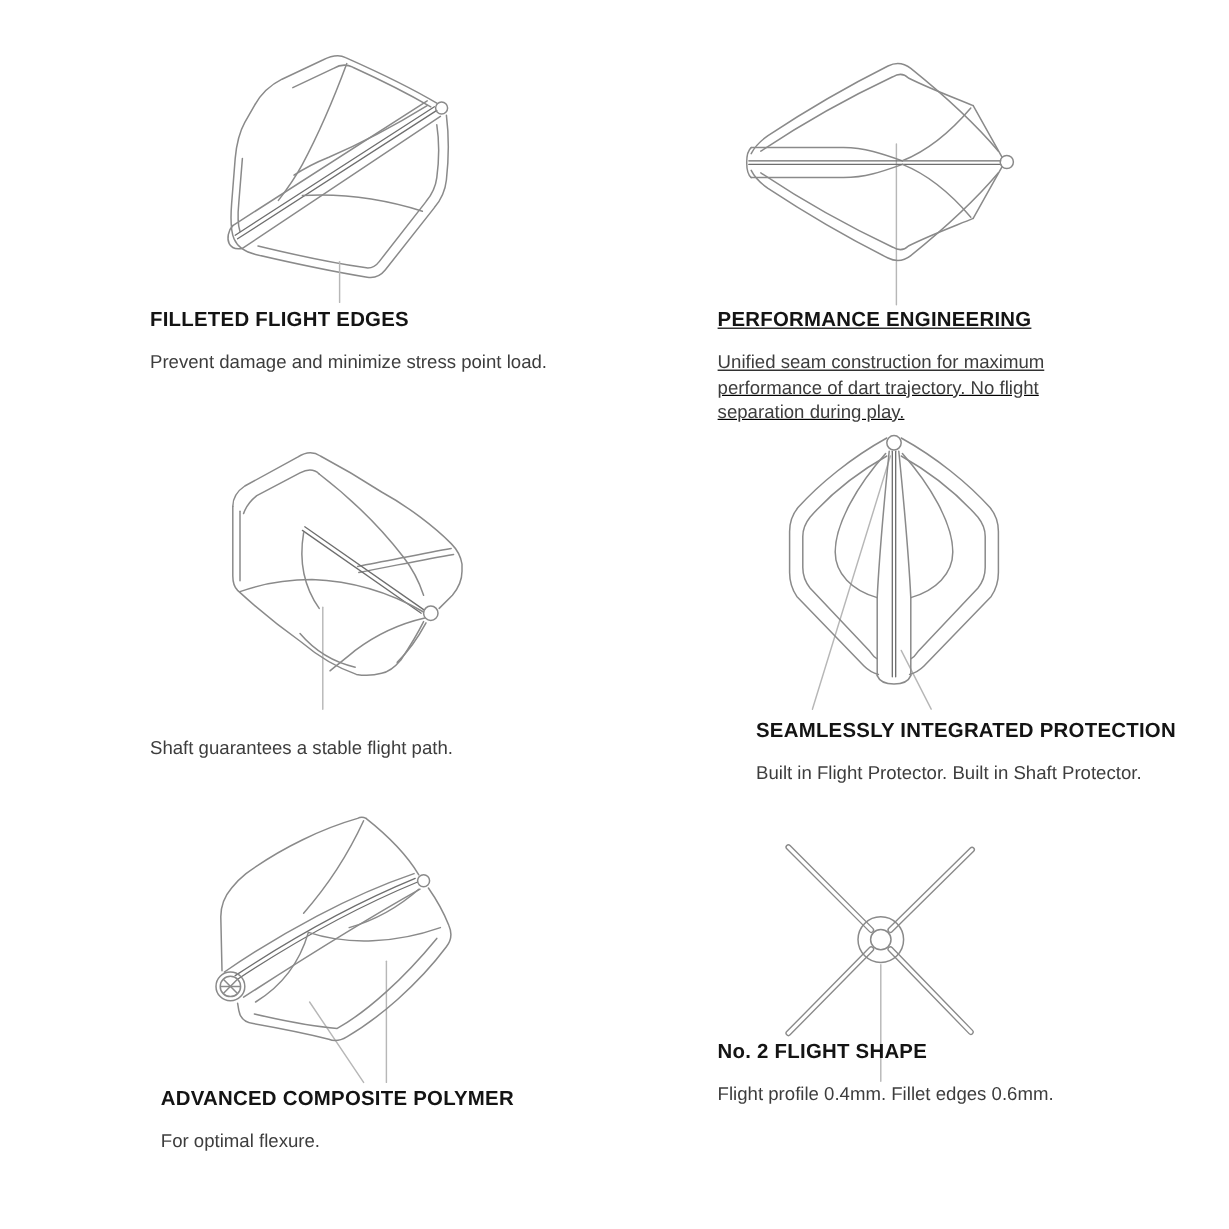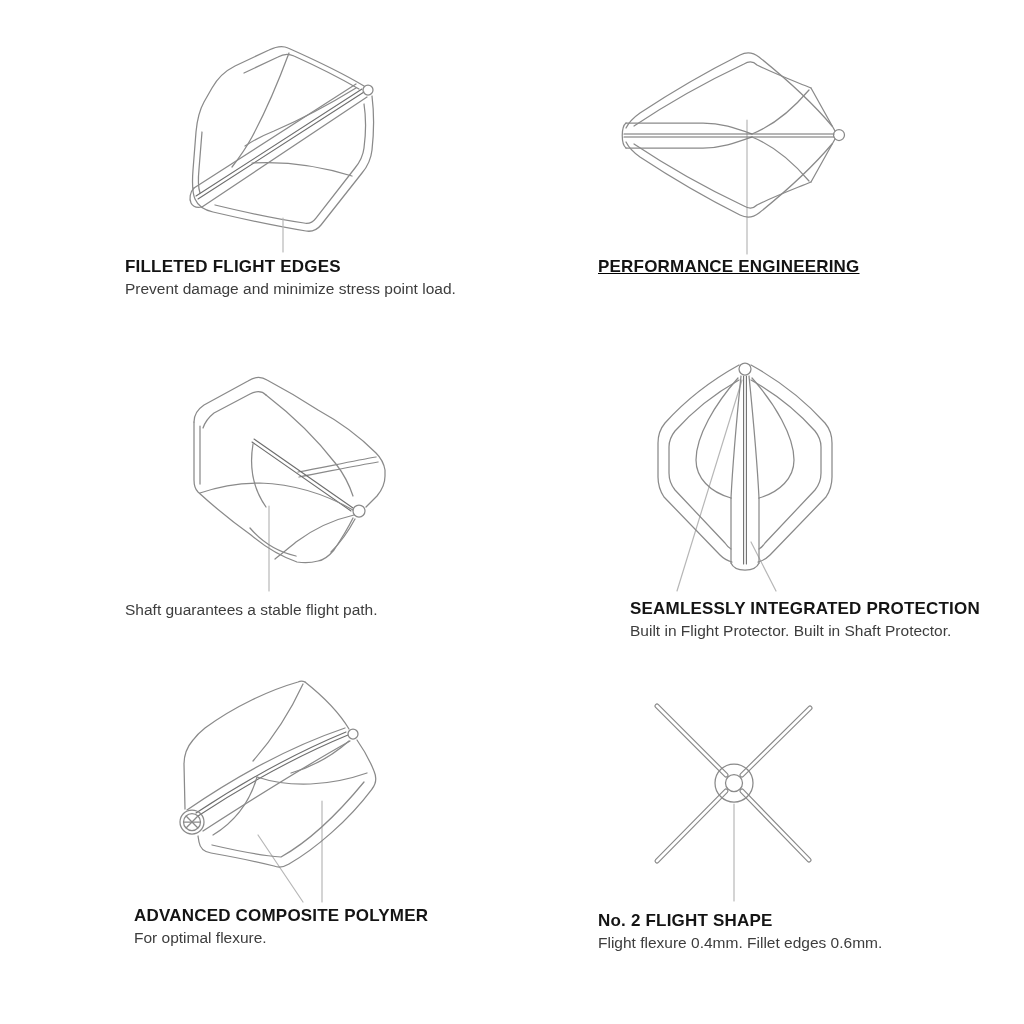--- a/index.html
+++ b/index.html
@@ -9,21 +9,21 @@
   .art{position:absolute;}
   .art path,.art circle,.art line{fill:none;stroke:#8a8a8a;stroke-width:1.25;
         stroke-linecap:round;stroke-linejoin:round;}
   .art .dark{stroke:#6e6e6e;stroke-width:1.1;}
   .art .leader{stroke:#b7b7b7;stroke-width:1.2;}
   .art .blade{stroke:#8a8a8a;stroke-width:5;}
   .art .blade-core{stroke:#ffffff;stroke-width:2.7;}
   .caption{position:absolute;width:400px;}
   .caption h3{margin:0;font-size:17px;font-weight:700;color:#141414;
               letter-spacing:0.2px;line-height:21px;white-space:nowrap;}
-  .caption p{margin:2px 0 0;font-size:15.5px;font-weight:400;color:#3d3d3d;line-height:20.5px;}
+  .caption p{margin:16px 0 0;font-size:15.5px;font-weight:400;color:#3d3d3d;line-height:20.5px;}
   .caption.c2 p{width:308px;}
   .caption.c4{width:420px;}
 </style>
 </head>
 <body>
 
 <div class="canvas">
 
   
   <section>
@@ -63,20 +63,21 @@
       <path d="M 26 118 L 103 118 C 121 118 135 113 152 107"></path>
       <path d="M 26 93 C 21 97 21 114 26 118"></path>
       <path class="dark" d="M 24 104 L 234 104"></path>
       <path class="dark" d="M 24 107 L 234 107"></path>
       <path d="M 152 104 C 172 96 192 80 209 60"></path>
       <path d="M 152 107 C 172 115 192 131 209 151"></path>
       <circle cx="239" cy="105" r="5.5"></circle>
     </svg>
     <div class="caption c2" style="left:598px;top:256px;text-decoration:underline;">
       <h3>PERFORMANCE ENGINEERING</h3>
+      <p>Unified seam construction for maximum performance of dart trajectory. No flight separation during play.</p>
     </div>
   </section>
 
   
   <section>
     <svg class="art" style="left:150px;top:360px;" width="300" height="240" viewBox="0 0 300 240">
       <path class="leader" d="M 119 146 L 119 231"></path>
       <path d="M 44 62 C 44 55 48 49 54 45 L 98 21 C 104 17 111 16 117 20 C 134 29 151 39 168 50 C 190 62 212 79 226 93 C 231 98 234 104 235 110 L 235 116 C 235 123 232 130 227 136 L 216 147"></path>
       <path d="M 203 158 C 197 170 190 181 184 190 C 179 196 174 200 168 201 C 161 203 153 203 147 202 C 130 196 114 186 101 175 C 80 160 60 143 48 132 C 45 129 44 125 44 120 L 44 62"></path>
       <path d="M 53 68 C 55 62 59 57 64 53 L 100 34 C 106 31 112 31 116 35"></path>
@@ -162,19 +163,19 @@
       <line class="blade-core" x1="122" y1="95" x2="190" y2="28"></line>
       <line class="blade" x1="106" y1="95" x2="37" y2="26"></line>
       <line class="blade-core" x1="106" y1="95" x2="37" y2="26"></line>
       <line class="blade" x1="106" y1="111" x2="37" y2="181"></line>
       <line class="blade-core" x1="106" y1="111" x2="37" y2="181"></line>
       <line class="blade" x1="122" y1="111" x2="189" y2="180"></line>
       <line class="blade-core" x1="122" y1="111" x2="189" y2="180"></line>
       <circle cx="114" cy="103" r="19"></circle>
       <circle cx="114" cy="103" r="8.5"></circle>
     </svg>
-    <div class="caption c6" style="left:598px;top:910px;">
+    <div class="caption c6" style="left:598px;top:866px;">
       <h3>No. 2 FLIGHT SHAPE</h3>
-      <p>Flight flexure 0.4mm. Fillet edges 0.6mm.</p>
+      <p>Flight profile 0.4mm. Fillet edges 0.6mm.</p>
     </div>
   </section>
 
 </div>
 
 </body></html>

